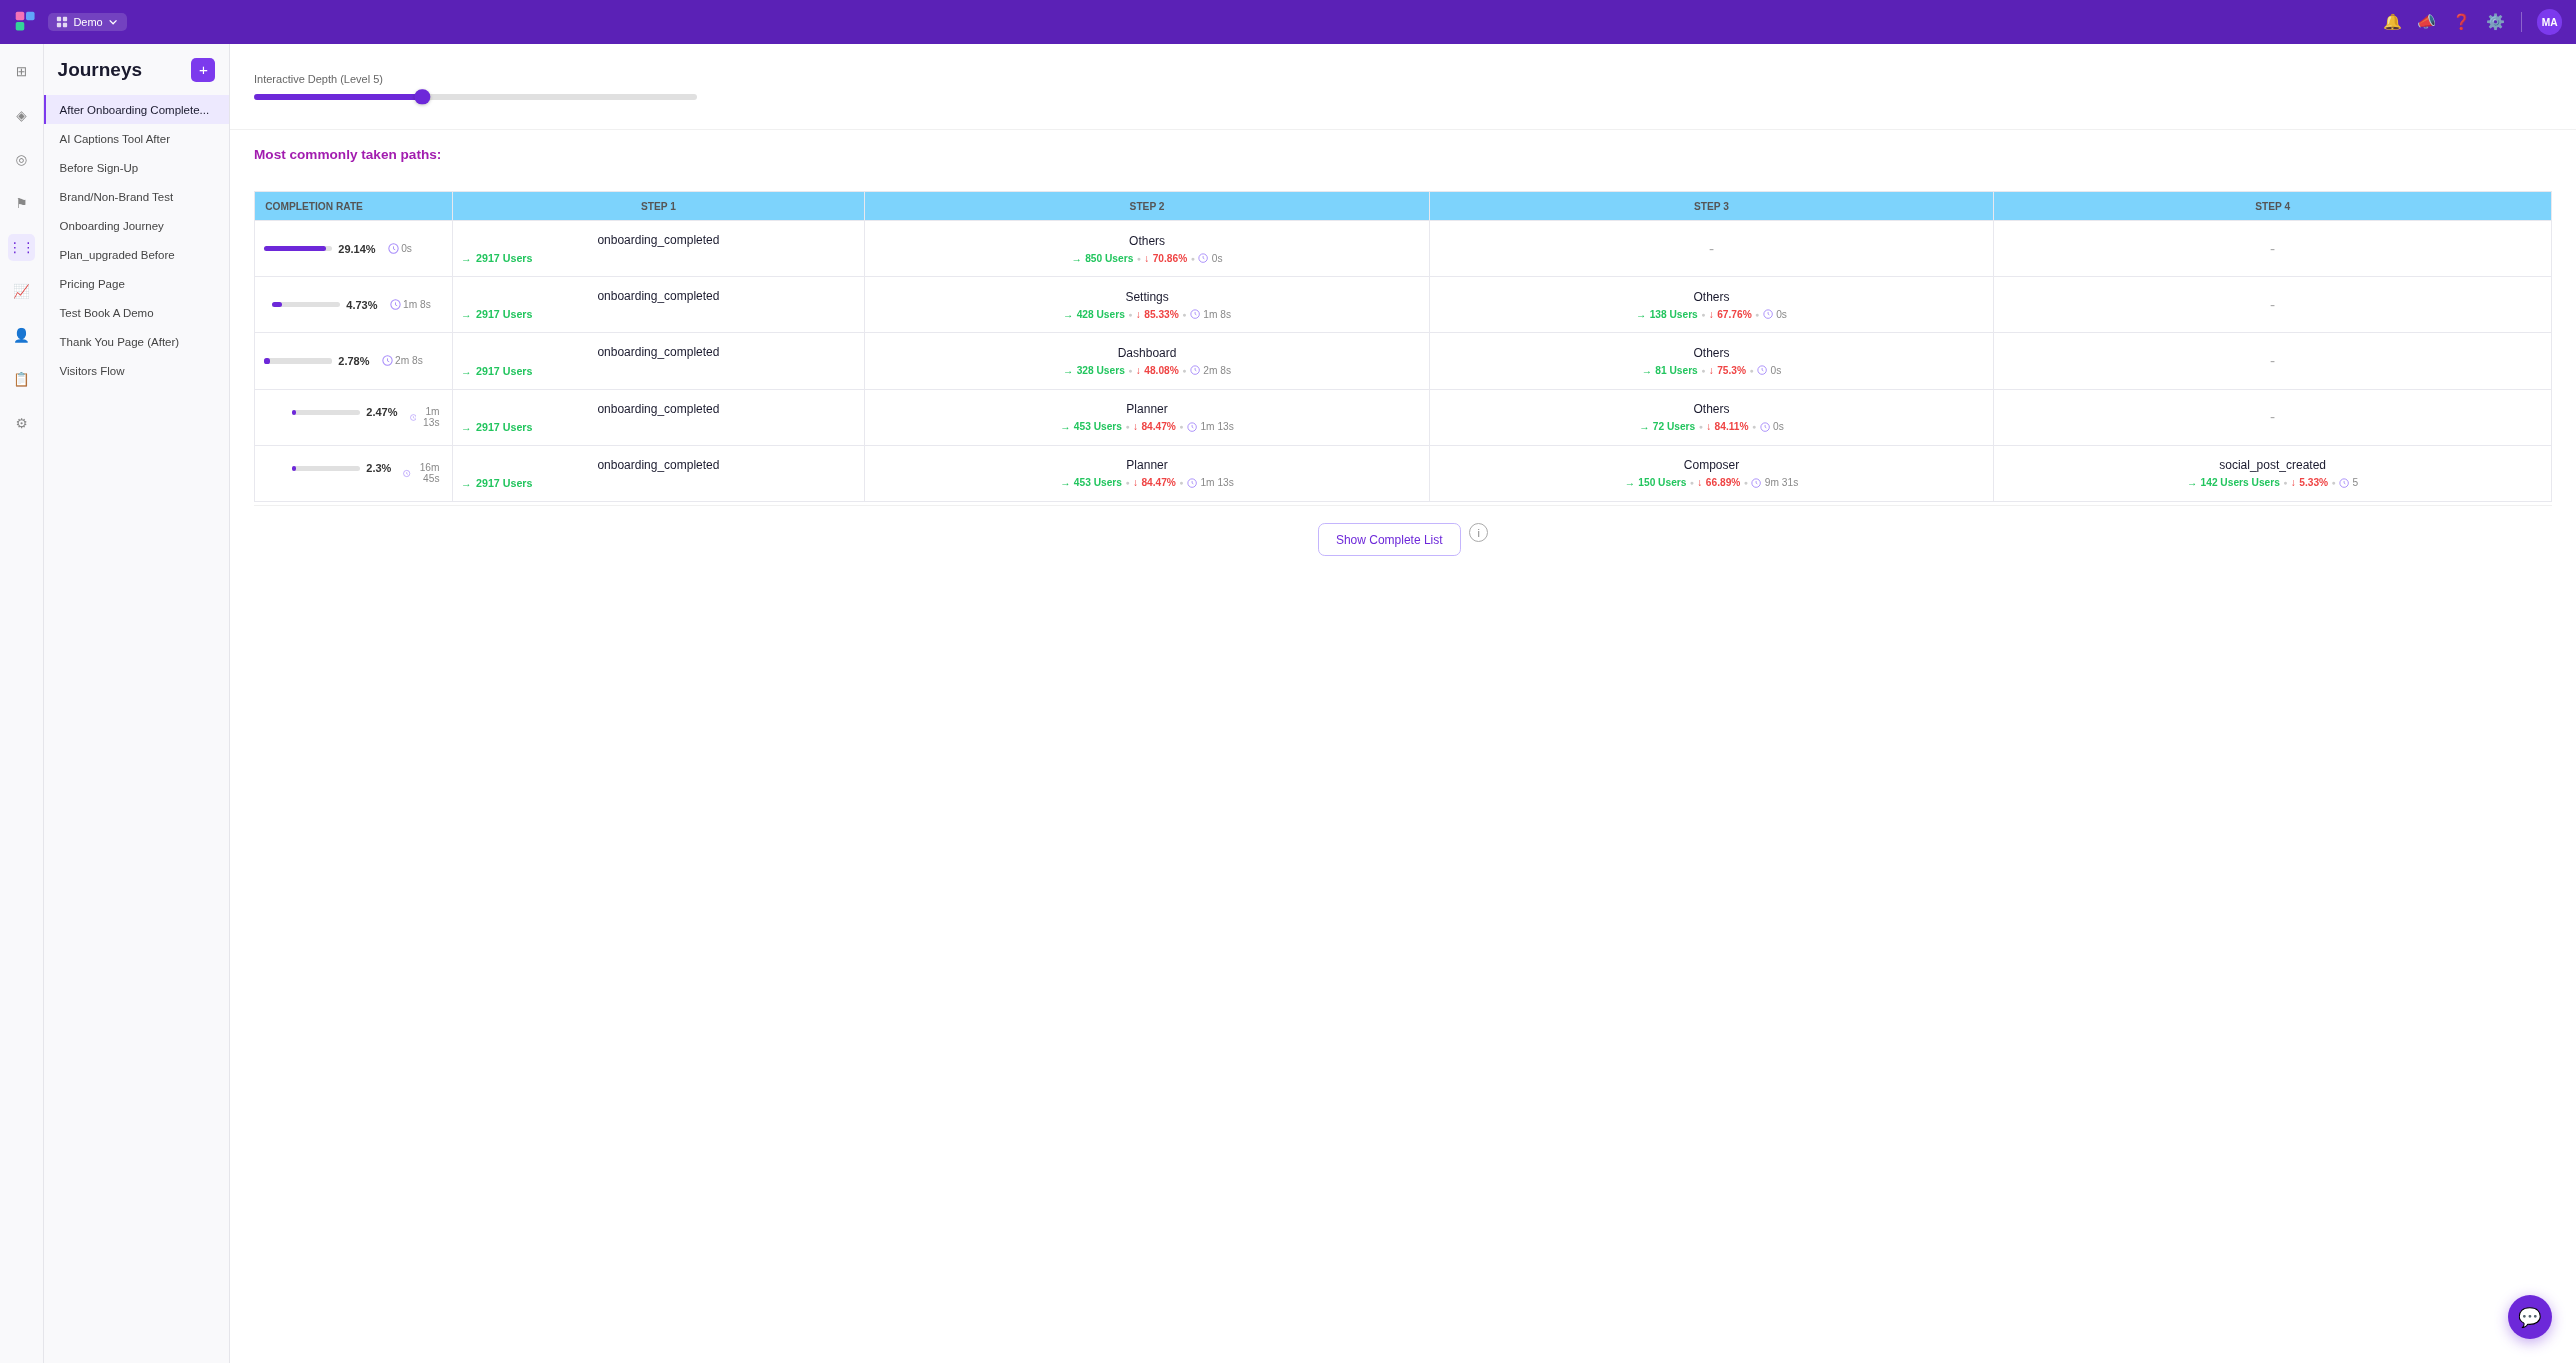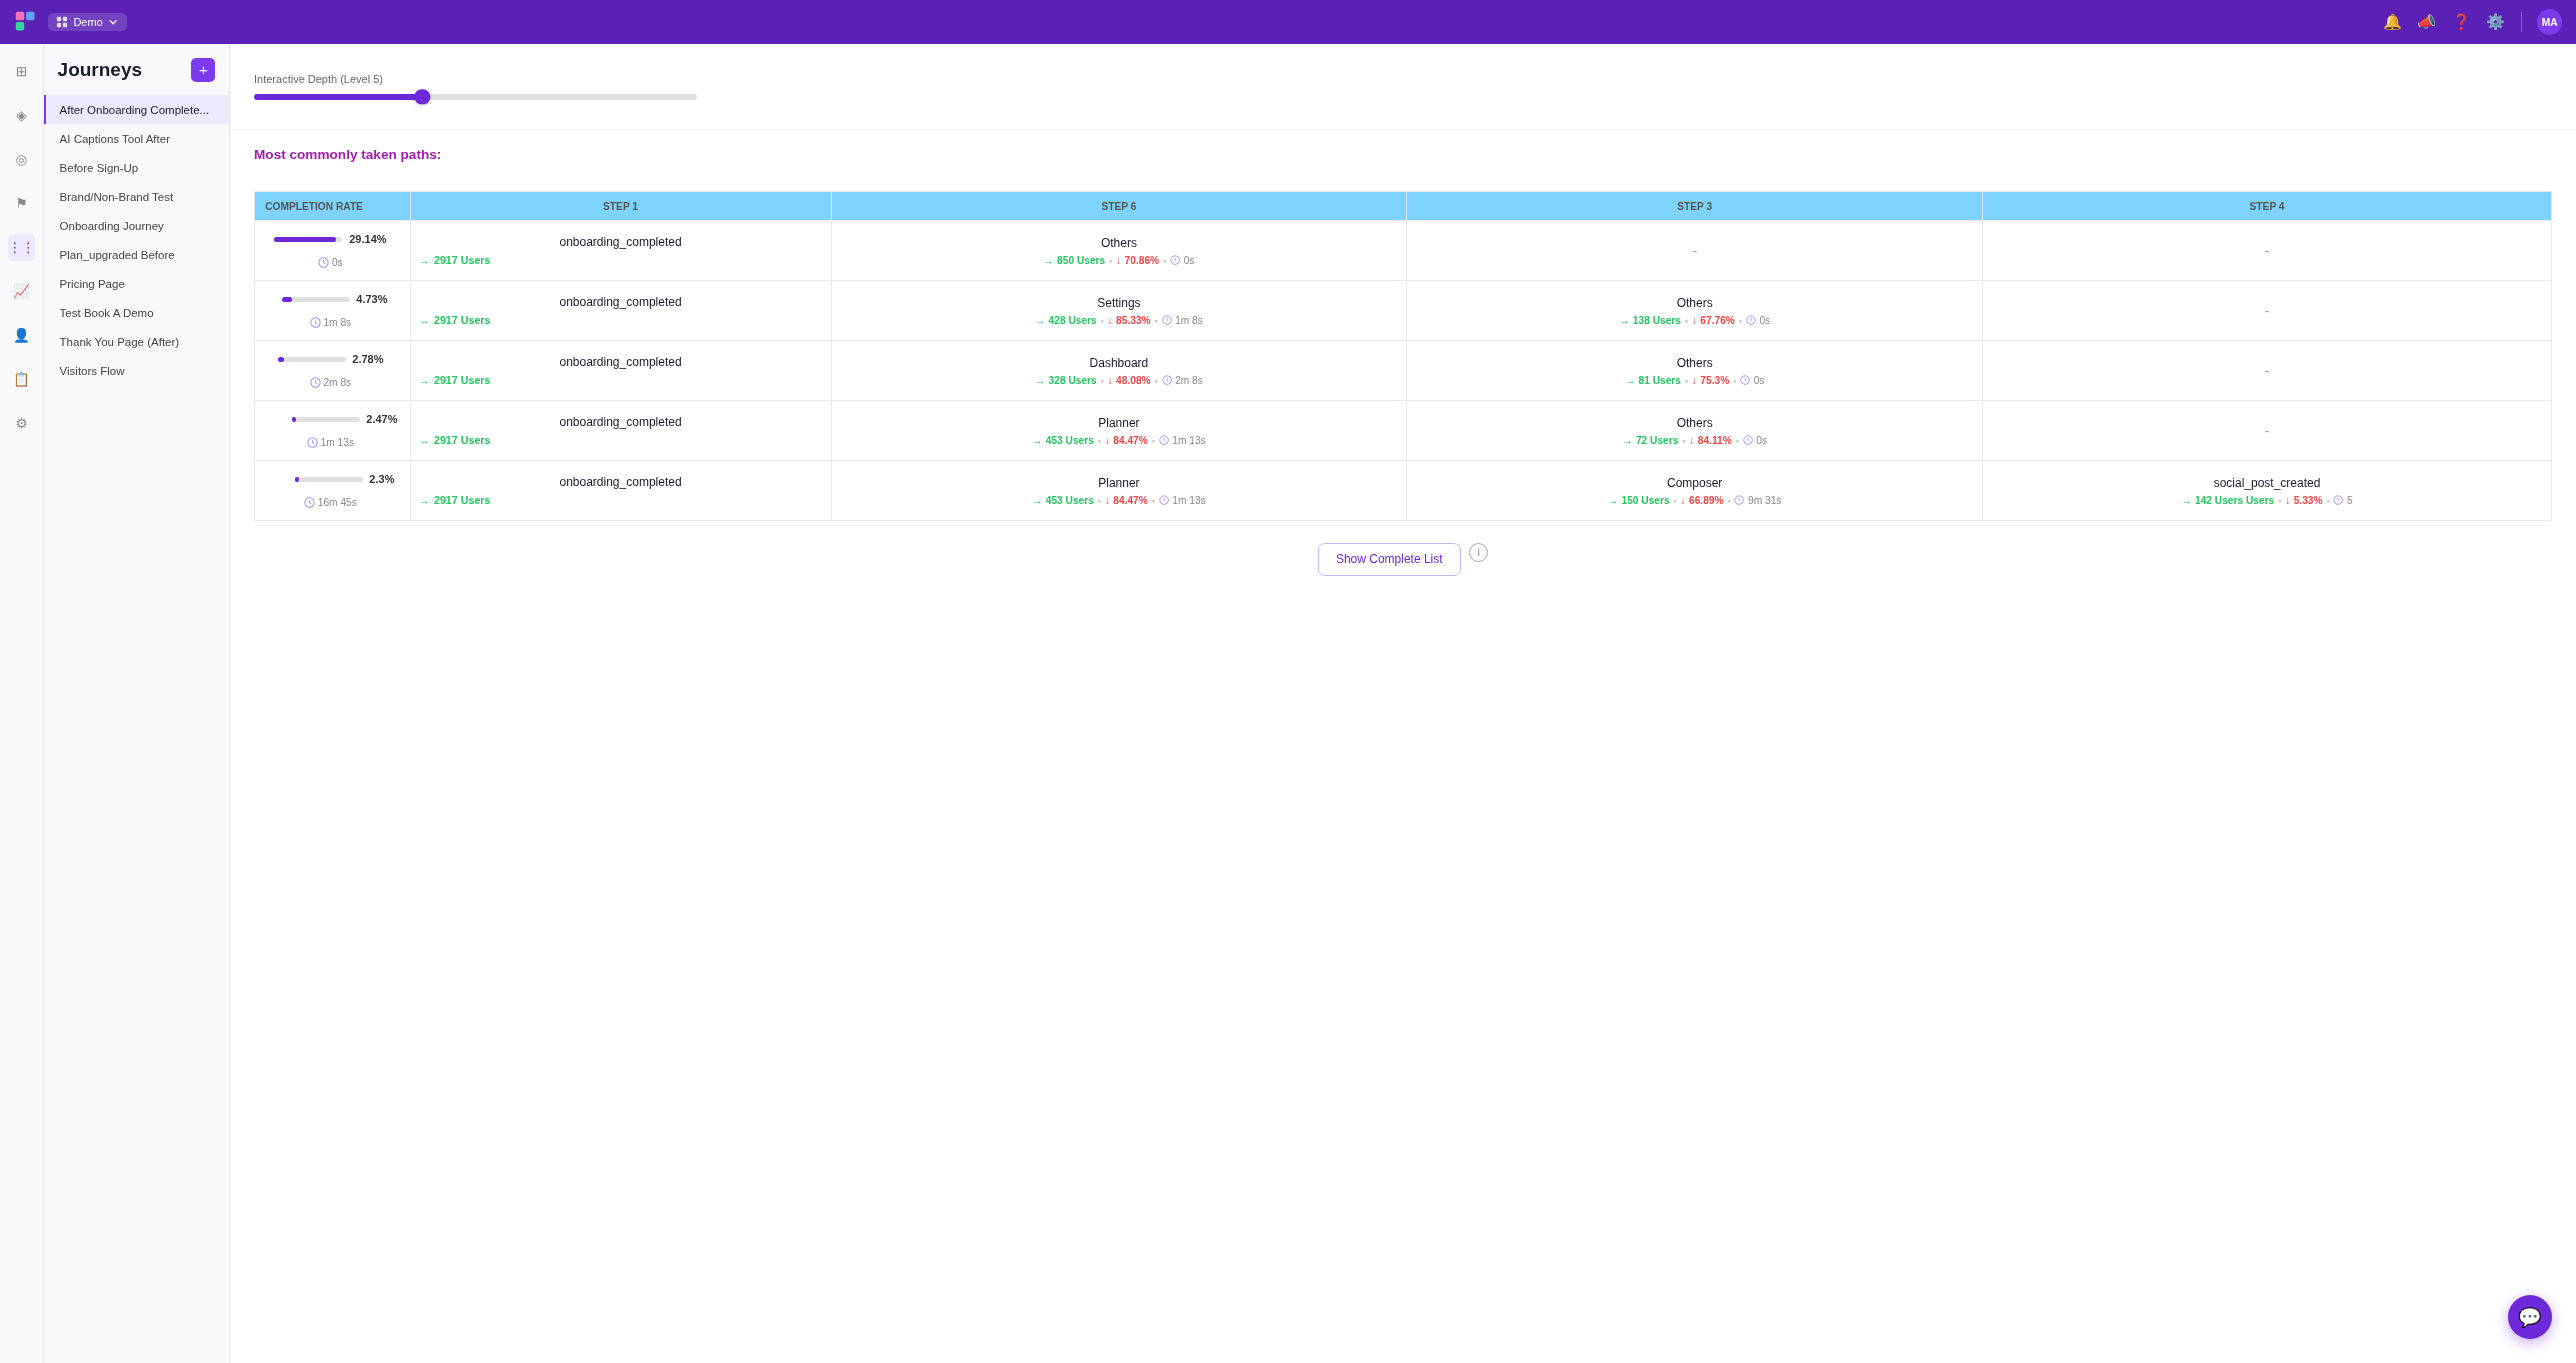--- a/index.html
+++ b/index.html
@@ -74,21 +74,21 @@
     .paths-table th {
       font-size: 10.2px; font-weight: 700; color: #555; text-align: center;
       padding: 8.5px 6.8px; border: 0.9px solid #e8e8ee; background: #7dd3fc;
     }
     .paths-table th:first-child { text-align: left; padding-left: 10.2px; width: 119px; }
     .paths-table td {
       border: 0.9px solid #e8e8ee; padding: 12px 8.5px; vertical-align: middle; text-align: center;
     }
     .paths-table td:first-child { text-align: right; width: 119px; padding-right: 12px; }
 
-    .rate-bar-container { display: flex; flex-direction: column; align-items: center; gap: 12px; }
+    .rate-bar-container { display: flex; flex-direction: row; align-items: flex-start; gap: 12px; }
     .rate-bar-track { width: 68px; height: 5.1px; background: #e0e0e0; border-radius: 2.6px; position: relative; }
     .rate-bar-fill { position: absolute; left: 0; top: 0; height: 5.1px; border-radius: 2.6px; background: #6d28d9; }
     .rate-pct { font-size: 11px; font-weight: 600; color: #333; }
     .rate-time { font-size: 10.2px; color: #888; display: flex; align-items: center; gap: 2.6px; }
 
     .step-name { font-size: 12px; font-weight: 500; color: #1a1a2e; margin-bottom: 5.1px; }
     .step-users { display: flex; align-items: center; gap: 4.3px; font-size: 10.7px; }
     .arrow-green { color: #22c55e; font-weight: 700; }
     .arrow-red { color: #ef4444; font-weight: 700; }
     .users-count { color: #22c55e; font-weight: 600; }
@@ -198,21 +198,21 @@
     </div>
 
     <div class="paths-section">
       <div class="paths-title">Most commonly taken paths:</div>
 
       <table class="paths-table">
         <thead>
           <tr id="table-header">
               <th>COMPLETION RATE</th>
               <th>STEP 1</th>
-              <th>STEP 6</th>
+              <th>STEP 2</th>
               <th>STEP 3</th>
               <th>STEP 4</th>
             </tr>
         </thead>
         <tbody id="table-body">
             <tr>
               <td>
     <div class="rate-bar-container">
       <div style="display:flex;align-items:center;gap:6.8px;">
         <div class="rate-bar-track">

